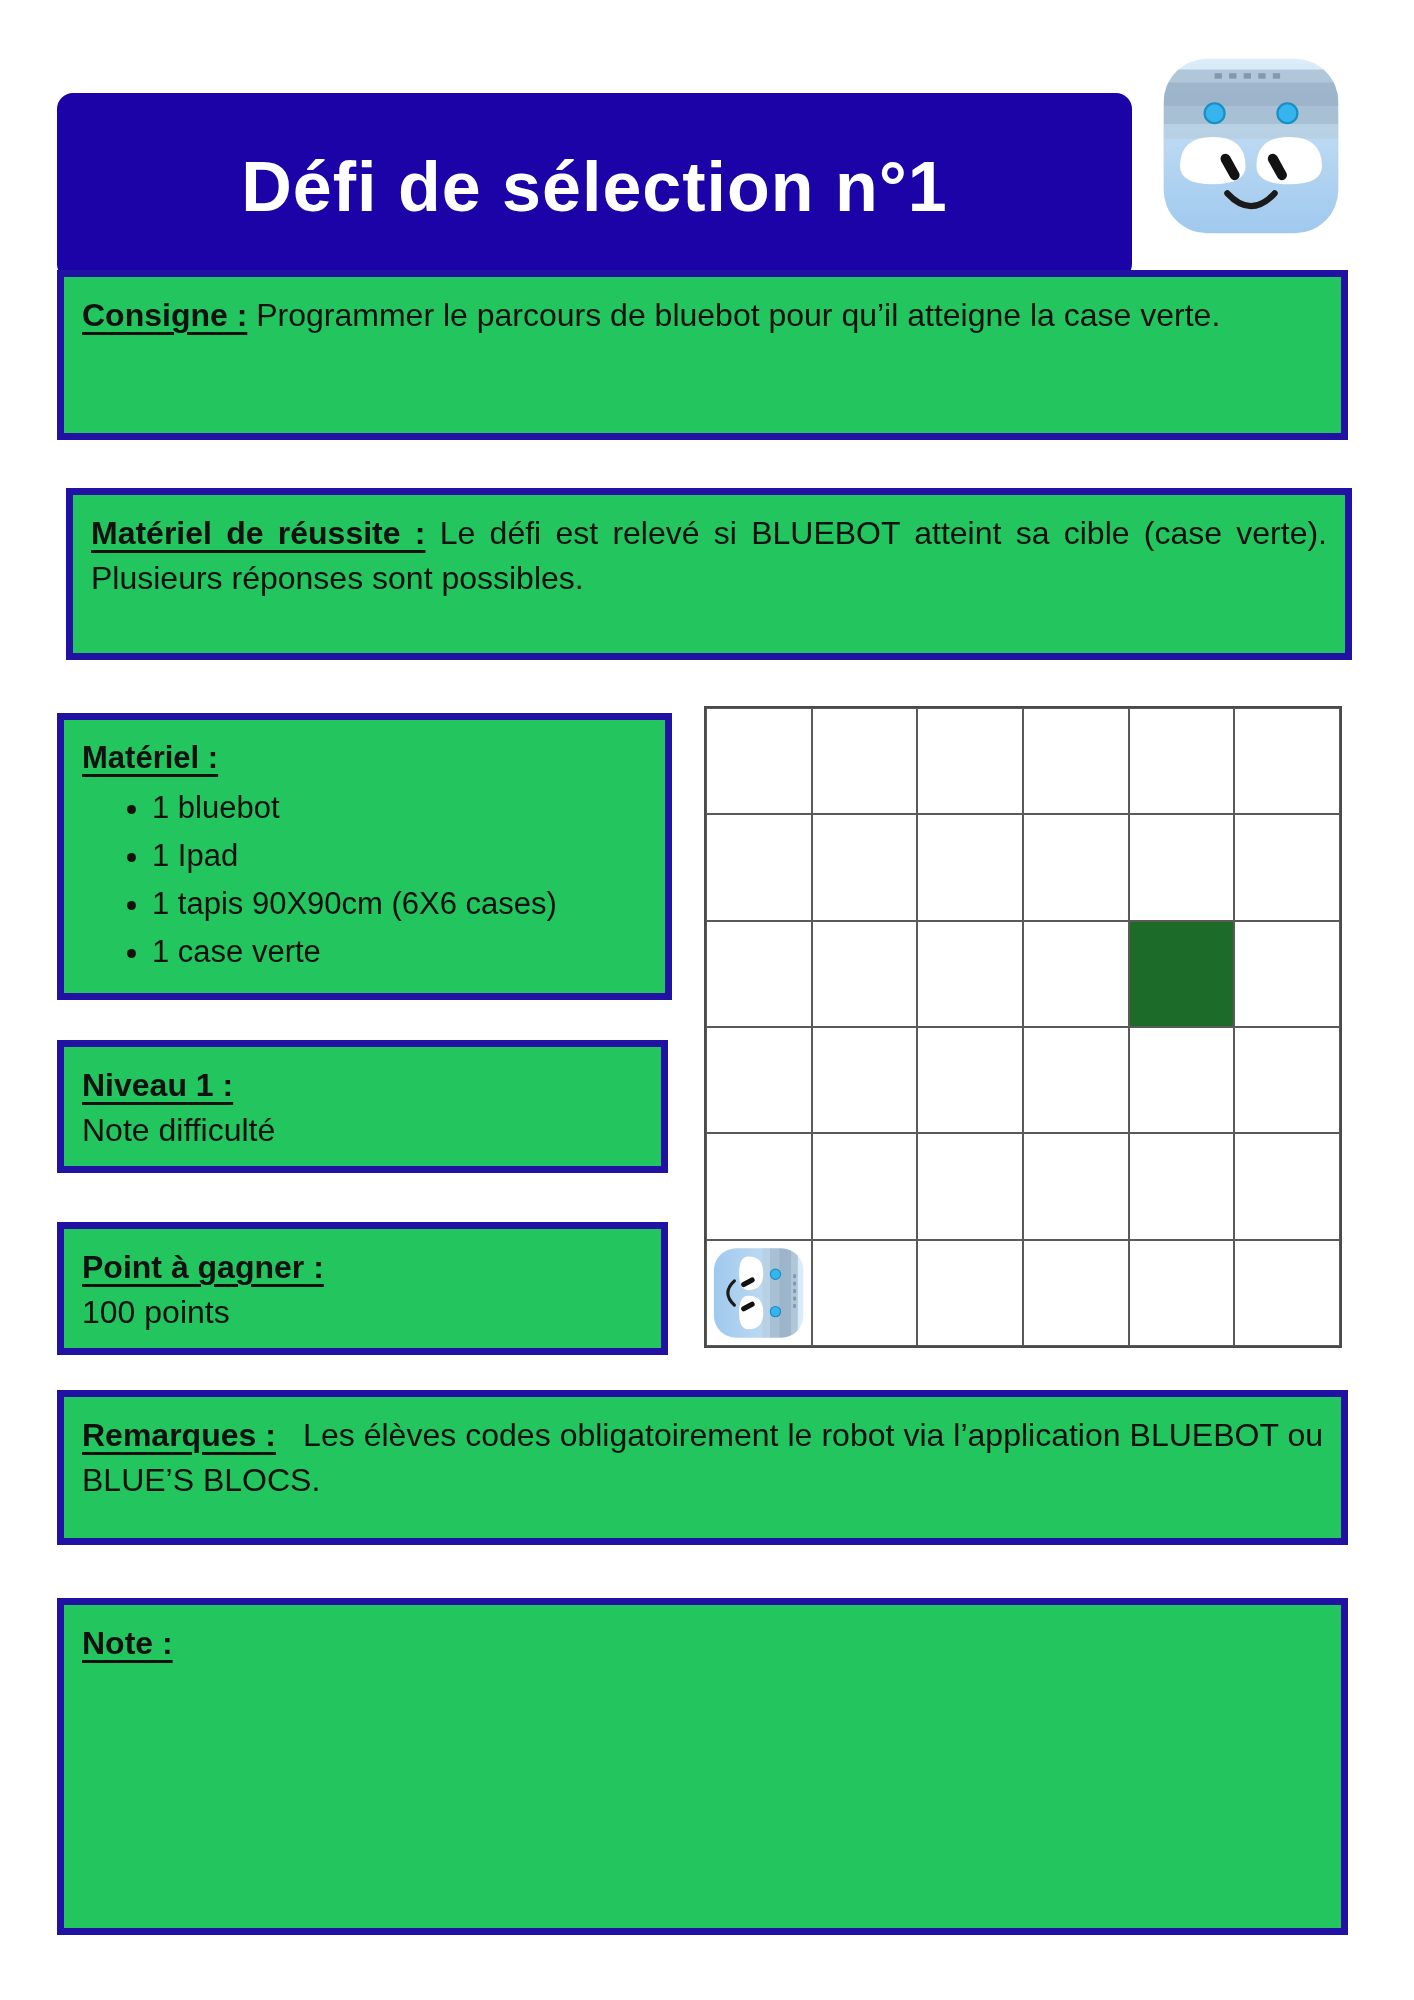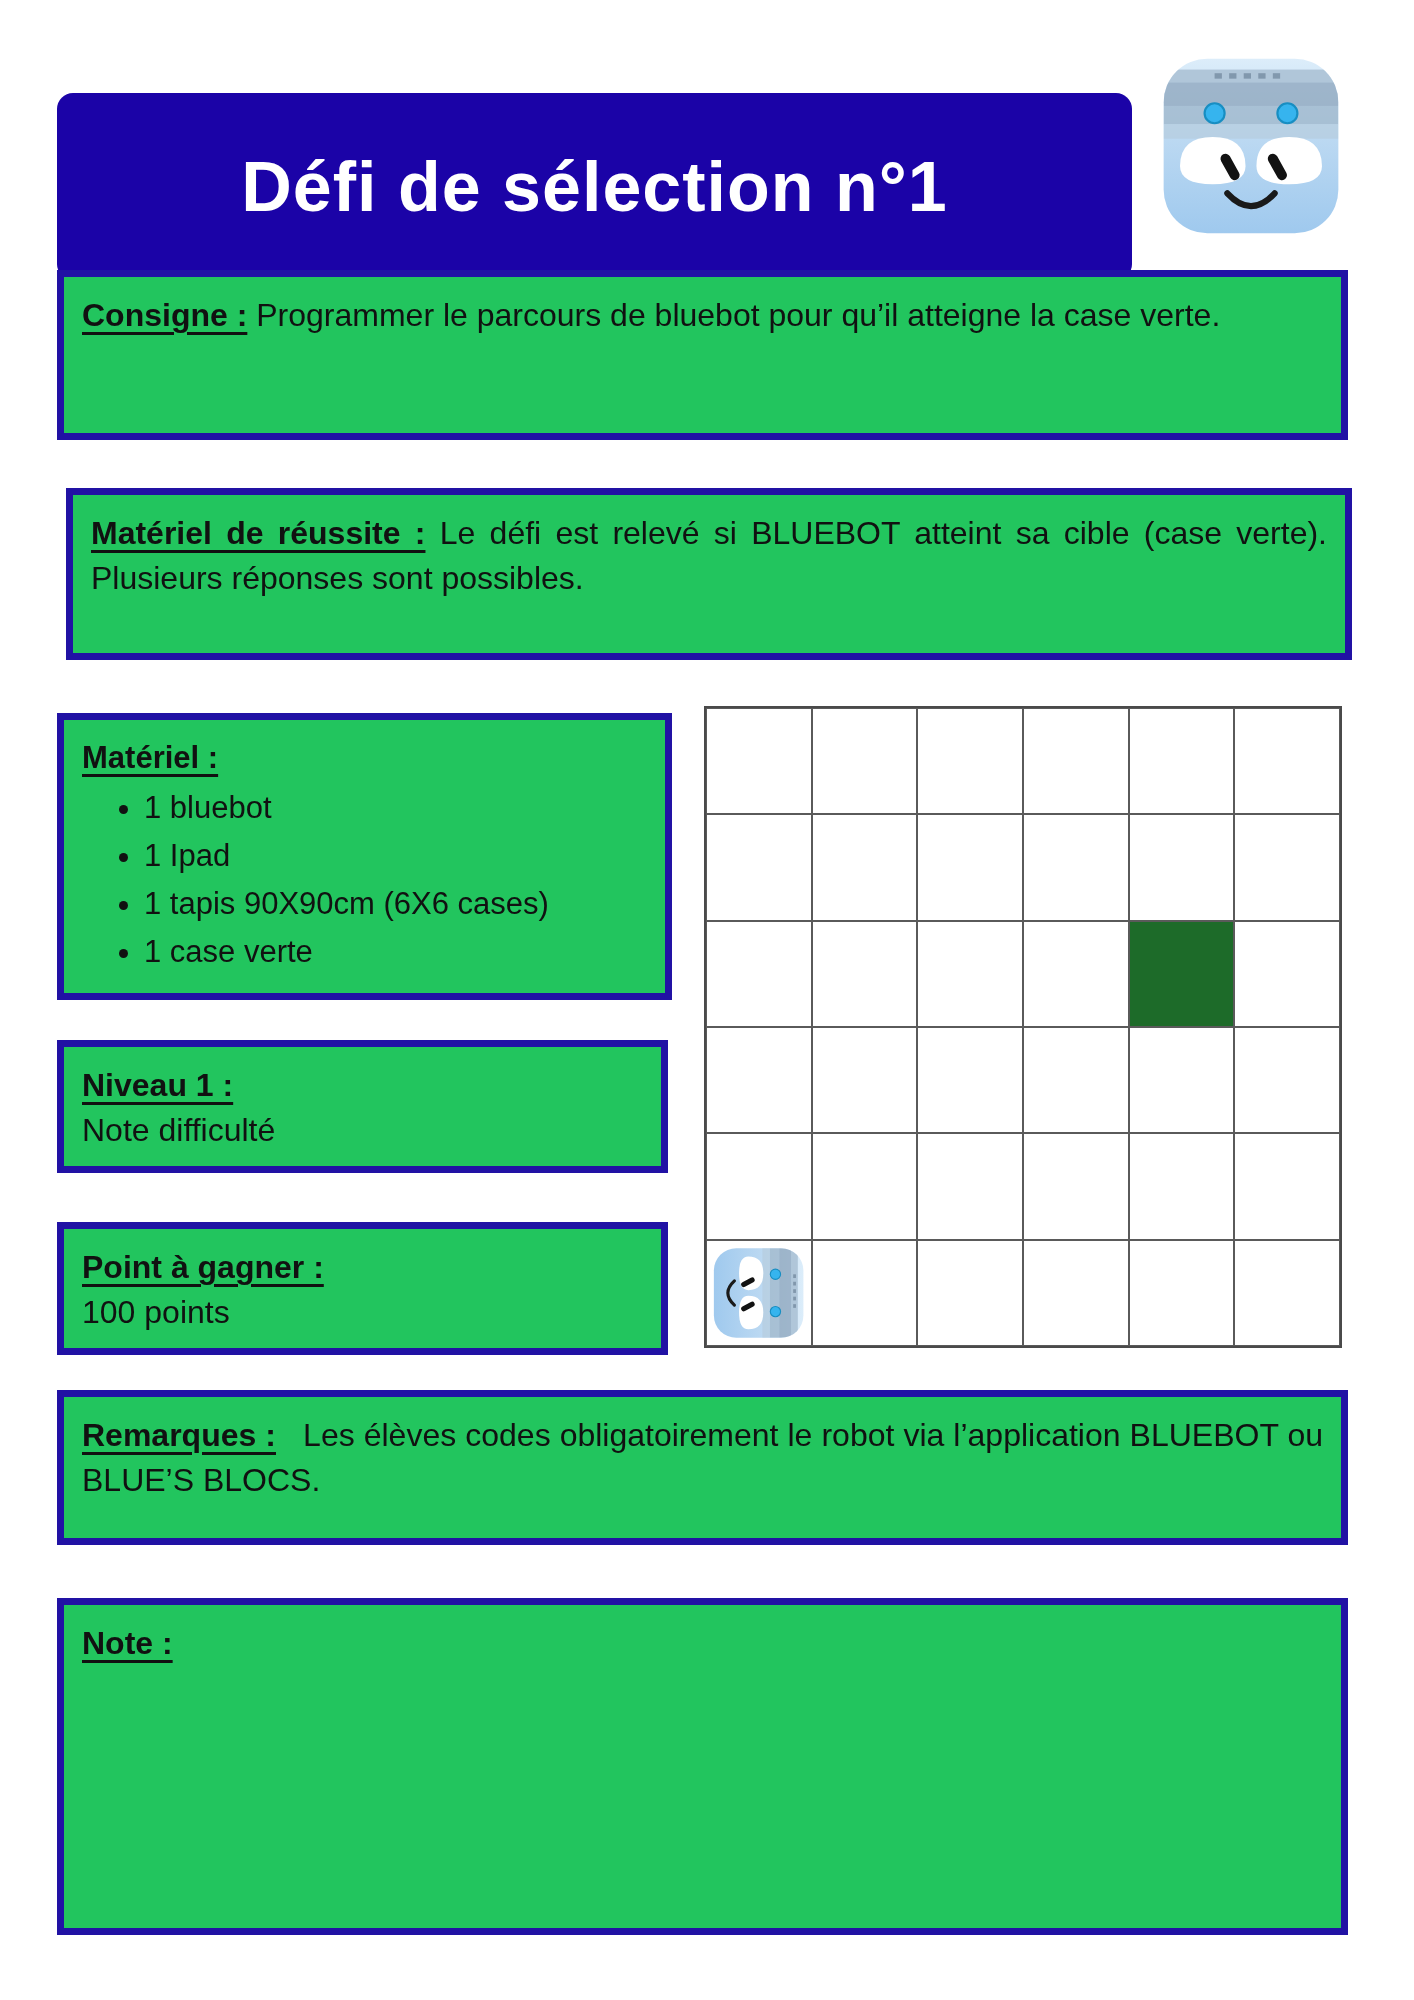--- a/index.html
+++ b/index.html
@@ -31,21 +31,21 @@
   .label{
     font-weight:bold;
     text-decoration:underline;
     text-decoration-thickness:3px;
     text-underline-offset:6px;
   }
   .consigne-box{left:57px;top:270px;width:1291px;height:170px;}
   .critere-box{left:66px;top:488px;width:1286px;height:172px;}
   .materiel-box{left:57px;top:713px;width:615px;height:287px;font-size:31px;}
   .materiel-box ul{margin:6px 0 0 0;padding-left:62px;}
-  .materiel-box li{margin:4px 0;}
+  .materiel-box li{margin:4px 8px;}
   .niveau-box{left:57px;top:1040px;width:611px;height:133px;}
   .point-box{left:57px;top:1222px;width:611px;height:133px;}
   .remarques-box{left:57px;top:1390px;width:1291px;height:155px;}
   .note-box{left:57px;top:1598px;width:1291px;height:337px;}
   .justify{text-align:justify;}
   .box p{margin:0;}
 
   
   .bot-grid{
     left:704px;top:706px;width:638px;height:642px;

